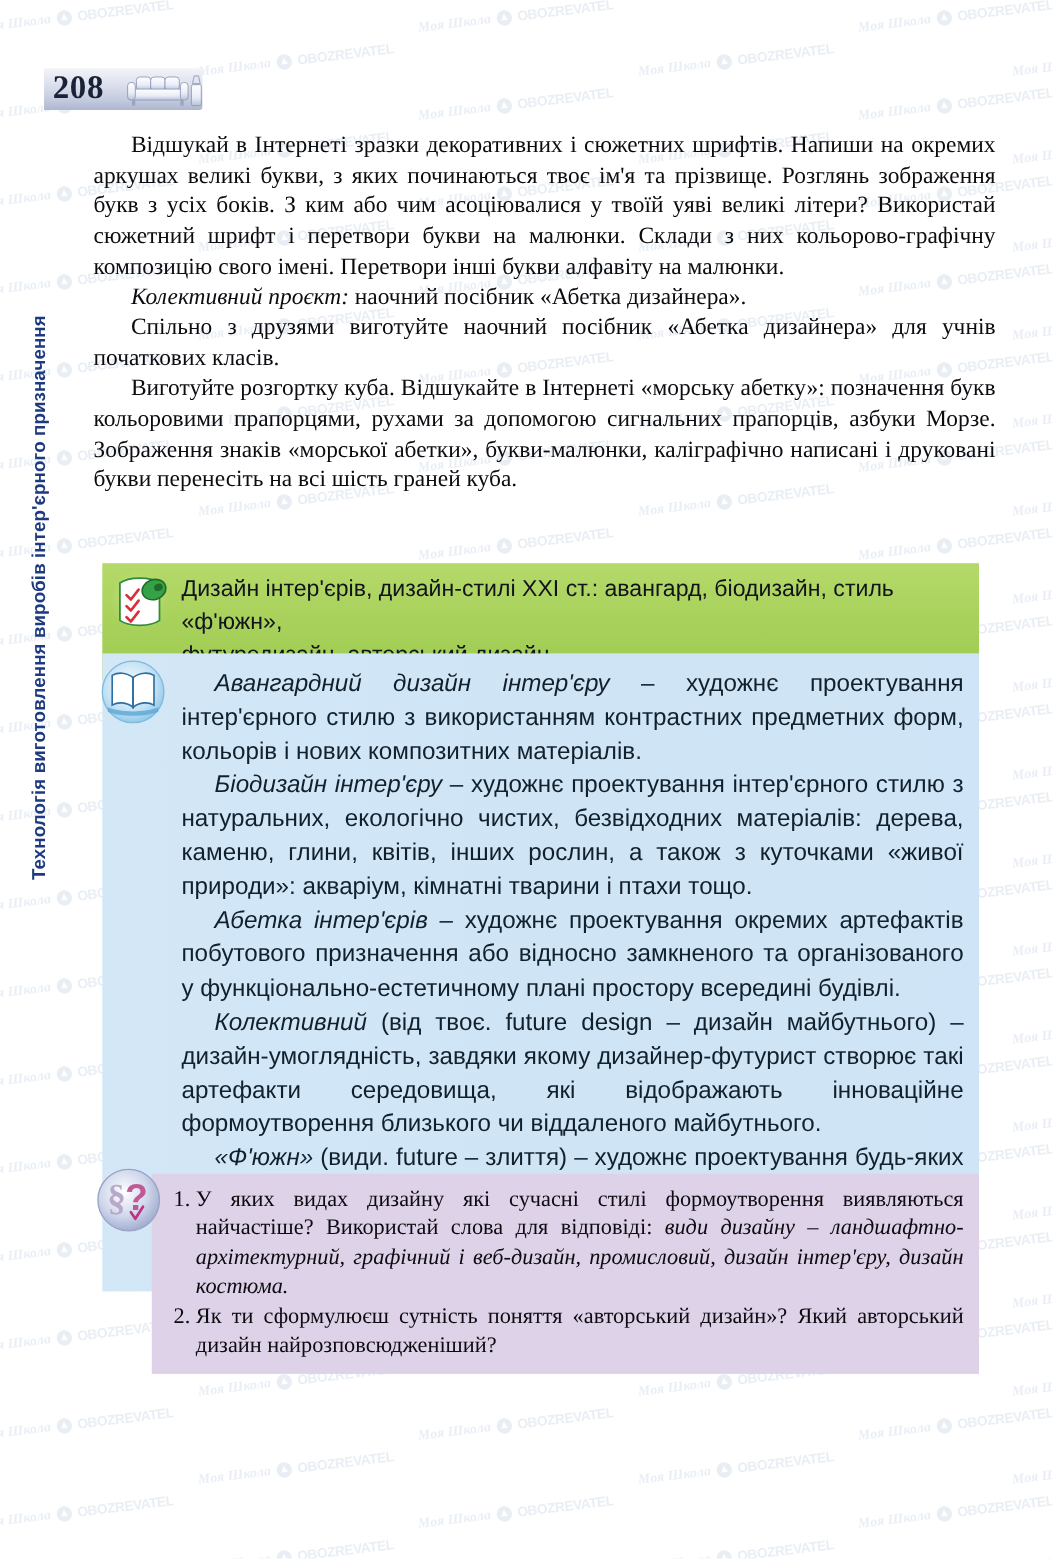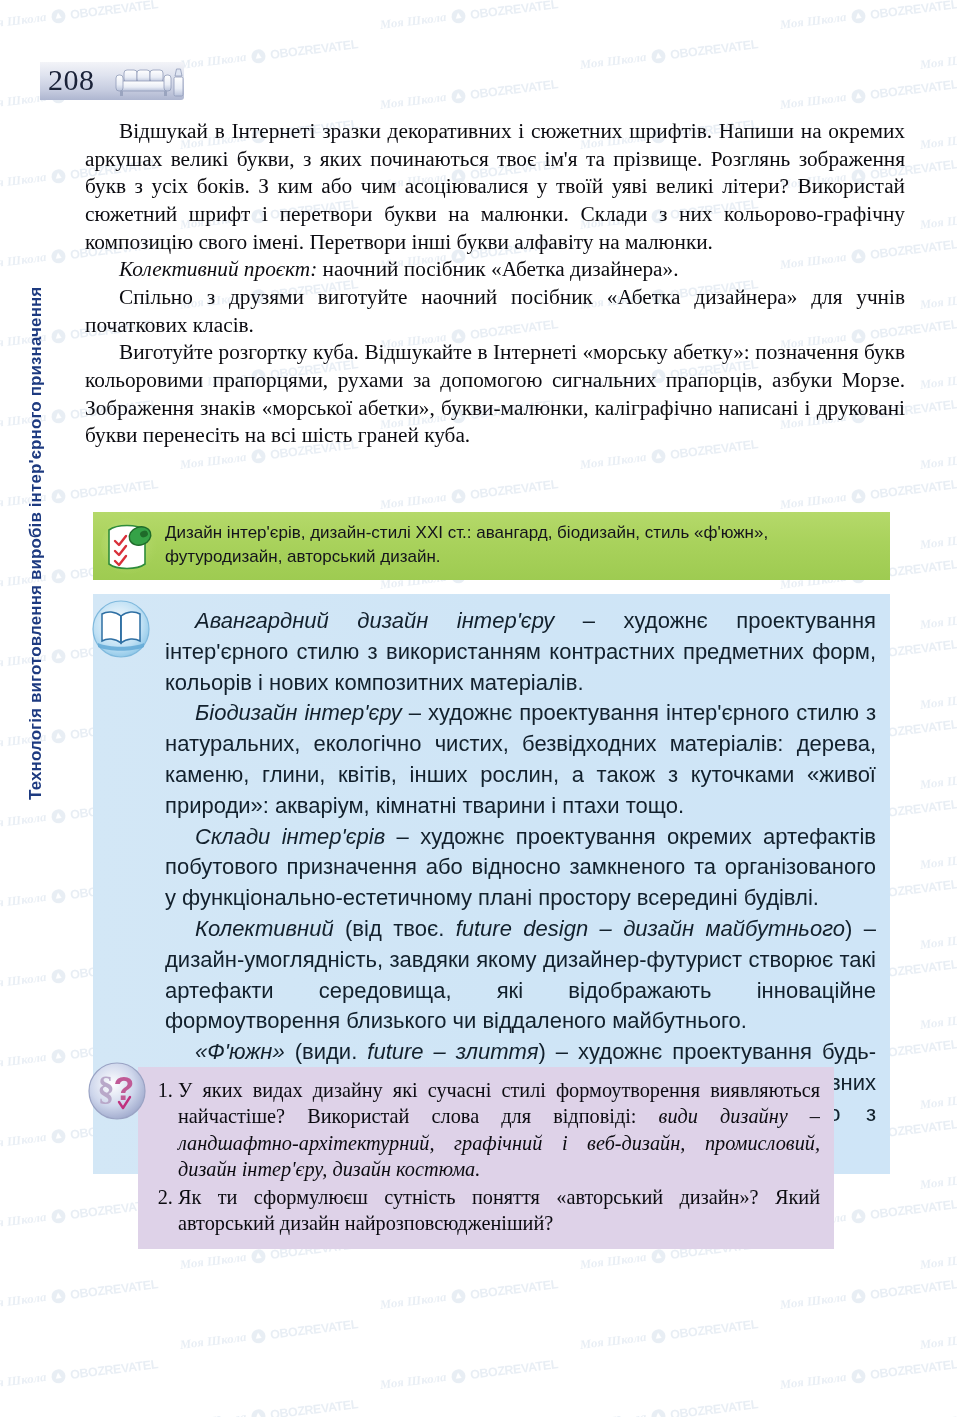--- a/index.html
+++ b/index.html
@@ -80,21 +80,21 @@
     background: linear-gradient(to bottom, #f3f4f8 0%, #dfe3ef 35%, #c5cbdf 75%, #aeb6d0 100%);
     border-radius: 0 3px 3px 0;
     z-index: 20;
   }
   .page-number {
     position: absolute;
     left: 48px;
     top: 63px;
     font-family: "Liberation Serif", serif;
     font-size: 30px;
-    font-weight: normal;
+    font-weight: bold;
     color: #1a2238;
     letter-spacing: 0.5px;
     z-index: 22;
   }
   .sofa-icon {
     position: absolute;
     left: 112px;
     top: 63px;
     width: 72px;
     height: 38px;
@@ -168,21 +168,21 @@
     align-items: flex-start;
     z-index: 15;
   }
   .box-green .icon-slot {
     flex: 0 0 72px;
     height: 68px;
     position: relative;
   }
   .box-green .txt {
     font-family: "Liberation Sans", sans-serif;
-    font-size: 17px;
+    font-size: 21px;
     line-height: 1.42;
     color: #13131b;
     padding: 9px 12px 8px 0;
   }
 
   
   .box-blue {
     position: absolute;
     left: 93px;
     top: 594px;
@@ -199,36 +199,36 @@
     font-size: 22px;
     line-height: 1.40;
     color: #12202c;
     text-align: justify;
   }
   .box-blue .txt p {
     margin: 0;
     text-indent: 30px;
   }
   .term { font-style: italic; }
-  .eng  { font-style: italic; }
+  .eng  { }
 
   .book-icon-wrap {
     position: absolute;
     left: -4px;
     top: 4px;
     width: 64px;
     height: 62px;
   }
 
   
   .box-purple {
     position: absolute;
     left: 138px;
     top: 1067px;
-    width: 696px;
+    width: 752px;
     background: #ded2e8;
     z-index: 15;
   }
   .box-purple ol {
     margin: 0;
     padding: 10px 14px 12px 40px;
     font-family: "Liberation Serif", serif;
     font-size: 20.3px;
     line-height: 1.30;
     color: #0b0b10;
@@ -842,21 +842,21 @@
           <path d="M32 18 C26 13, 18 13, 13 16 L13 43 C18 40, 26 40, 32 45 Z" fill="#ffffff" stroke="#2e6fa3" stroke-width="1.5"></path>
           <path d="M32 18 C38 13, 46 13, 51 16 L51 43 C46 40, 38 40, 32 45 Z" fill="#ffffff" stroke="#2e6fa3" stroke-width="1.5"></path>
           <path d="M32 18 L32 45" stroke="#2e6fa3" stroke-width="1.4"></path>
 
           <path d="M9 45 C20 50, 44 50, 55 45 L55 49 C44 54, 20 54, 9 49 Z" fill="#63a9d6" opacity="0.85"></path>
         </svg>
       </div>
       <div class="txt">
         <p><span class="term">Авангардний дизайн інтер'єру</span><span> – художнє проектування інтер'єрного стилю з використанням контрастних предметних форм, кольорів і нових композитних матеріалів.</span></p>
         <p><span class="term">Біодизайн інтер'єру</span><span> – художнє проектування інтер'єрного стилю з натуральних, екологічно чистих, безвідходних матеріалів: дерева, каменю, глини, квітів, інших рослин, а також з куточками «живої природи»: акваріум, кімнатні тварини і птахи тощо.</span></p>
-        <p><span class="term">Склади інтер'єрів</span><span> – художнє проектування окремих артефактів побутового призначення або відносно замкненого та організованого у функціонально-естетичному плані простору всередині будівлі.</span></p>
+        <p><span class="term">Абетка інтер'єрів</span><span> – художнє проектування окремих артефактів побутового призначення або відносно замкненого та організованого у функціонально-естетичному плані простору всередині будівлі.</span></p>
         <p><span class="term">Колективний</span><span> (від твоє. </span><span class="eng">future design – дизайн майбутнього</span><span>) – дизайн-умоглядність, завдяки якому дизайнер-футурист створює такі артефакти середовища, які відображають інноваційне формоутворення близького чи віддаленого майбутнього.</span></p>
         <p><span class="term">«Ф'южн»</span><span> (види. </span><span class="eng">future – злиття</span><span>) – художнє проектування будь-яких форм та екзотичних артефактів, поєднання в інтер'єрі різних стилів, «поєднання непоєднуваного», але скомпонованого з дотриманням естетичних принципів цілісності та гармонії.</span></p>
       </div>
     </div>
   </div>
 
   <div class="q-icon-wrap">
     <svg viewBox="0 0 62 62" width="62" height="62">
       <defs>
         <radialGradient id="pglow" cx="42%" cy="38%" r="65%">

